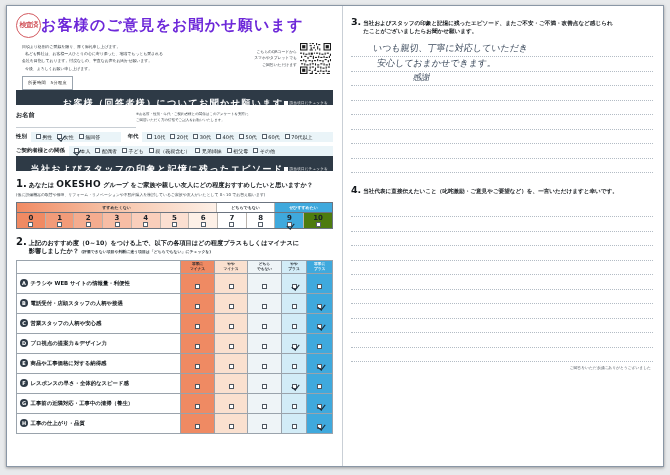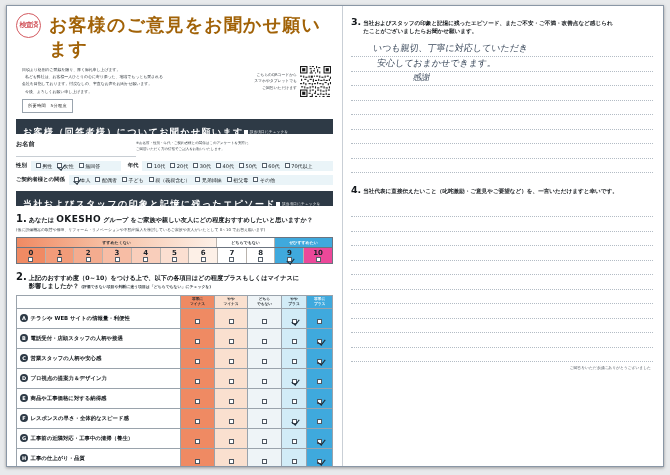--- a/index.html
+++ b/index.html
@@ -15,47 +15,47 @@
     background: #ffffff;
     border: 1px solid #8a97a6;
     box-shadow: 0 1px 3px rgba(0,0,0,.35);
     overflow: hidden;
     display: flex;
   }
   .col-left { width: 336px; padding: 7px 9px 4px 9px; position: relative; }
   .col-right { width: 322px; padding: 10px 10px 4px 8px; border-left: 1px solid #c9cfd6; position: relative; }
 
   
-  .hdr-top { display: flex; gap: 8px; }
+  .hdr-top { display: flex; align-items: center; }
   .seal {
     width: 25px; height: 25px; border-radius: 50%;
     border: 1.6px solid #cf4b52; color: #cf4b52;
     font-size: 7px; line-height: 1.0; font-weight: bold;
     display: flex; align-items: center; justify-content: center;
     text-align: center; flex: 0 0 auto; letter-spacing: -1px;
     opacity: .92;
   }
-  .main-title { font-size: 18px; font-weight: bold; letter-spacing: 1.2px; color: #a16207; }
+  .main-title { font-size: 15px; font-weight: bold; letter-spacing: 1.2px; color: #6d28d9; }
 
   .intro-wrap { display: flex; margin-top: 5px; align-items: flex-start; }
   .intro-text { flex: 1 1 auto; font-size: 3.9px; line-height: 1.85; color: #2b3238; padding-left: 6px; }
   .intro-text p { margin: 0; }
   .indent { text-indent: 3px; }
   .time-box {
     display: inline-block; margin-top: 4px; padding: 2px 5px;
     border: 1px solid #9aa4ae; font-size: 4.2px; color: #222; letter-spacing: .3px;
   }
   .qr-wrap { flex: 0 0 auto; display: flex; align-items: center; gap: 3px; padding-right: 2px; }
   .qr-cap { font-size: 3.8px; line-height: 1.7; color: #2b3238; text-align: right; }
   .qr-img { width: 31px; height: 31px; }
 
   
   .bar {
-    margin-top: 6px; background: #2e3a46; color: #fff;
-    height: 15px; display: flex; align-items: center; justify-content: flex-start;
+    background: #2e3a46; color: #fff;
+    height: 15px; display: flex; align-items: center; justify-content: flex-end;
     padding: 12px 5px 0 7px;
   }
   .bar-title { font-size: 9px; font-weight: bold; letter-spacing: 1.4px; }
   .bar-note { font-size: 3.6px; letter-spacing: .2px; display: flex; align-items: center; gap: 2px; }
   .mini-check { display:inline-block; width:4px; height:4px; background:#fff; }
 
   
   .name-row { display: flex; margin-top: 6px; align-items: flex-start; }
   .name-label { font-size: 6.2px; font-weight: bold; width: 108px; color: #14181c; }
   .name-note { font-size: 3.5px; line-height: 1.75; color: #3a4248; }
@@ -432,21 +432,21 @@
               <div class="nps-box"></div>
             </div>
             <div class="nps-cell" style="background: rgb(255, 255, 255);">
               <div class="nps-num">8</div>
               <div class="nps-box"></div>
             </div>
             <div class="nps-cell" style="background: rgb(63, 169, 221);">
               <div class="nps-num">9</div>
               <div class="nps-box on"></div>
             </div>
-            <div class="nps-cell" style="background: #ec4899;">
+            <div class="nps-cell" style="background: #4d7c0f;">
               <div class="nps-num">10</div>
               <div class="nps-box"></div>
             </div>
           </div>
       </div>
     </div>
 
     <div class="q">
       <div class="q-head">
         <span class="q-num">2.</span>

